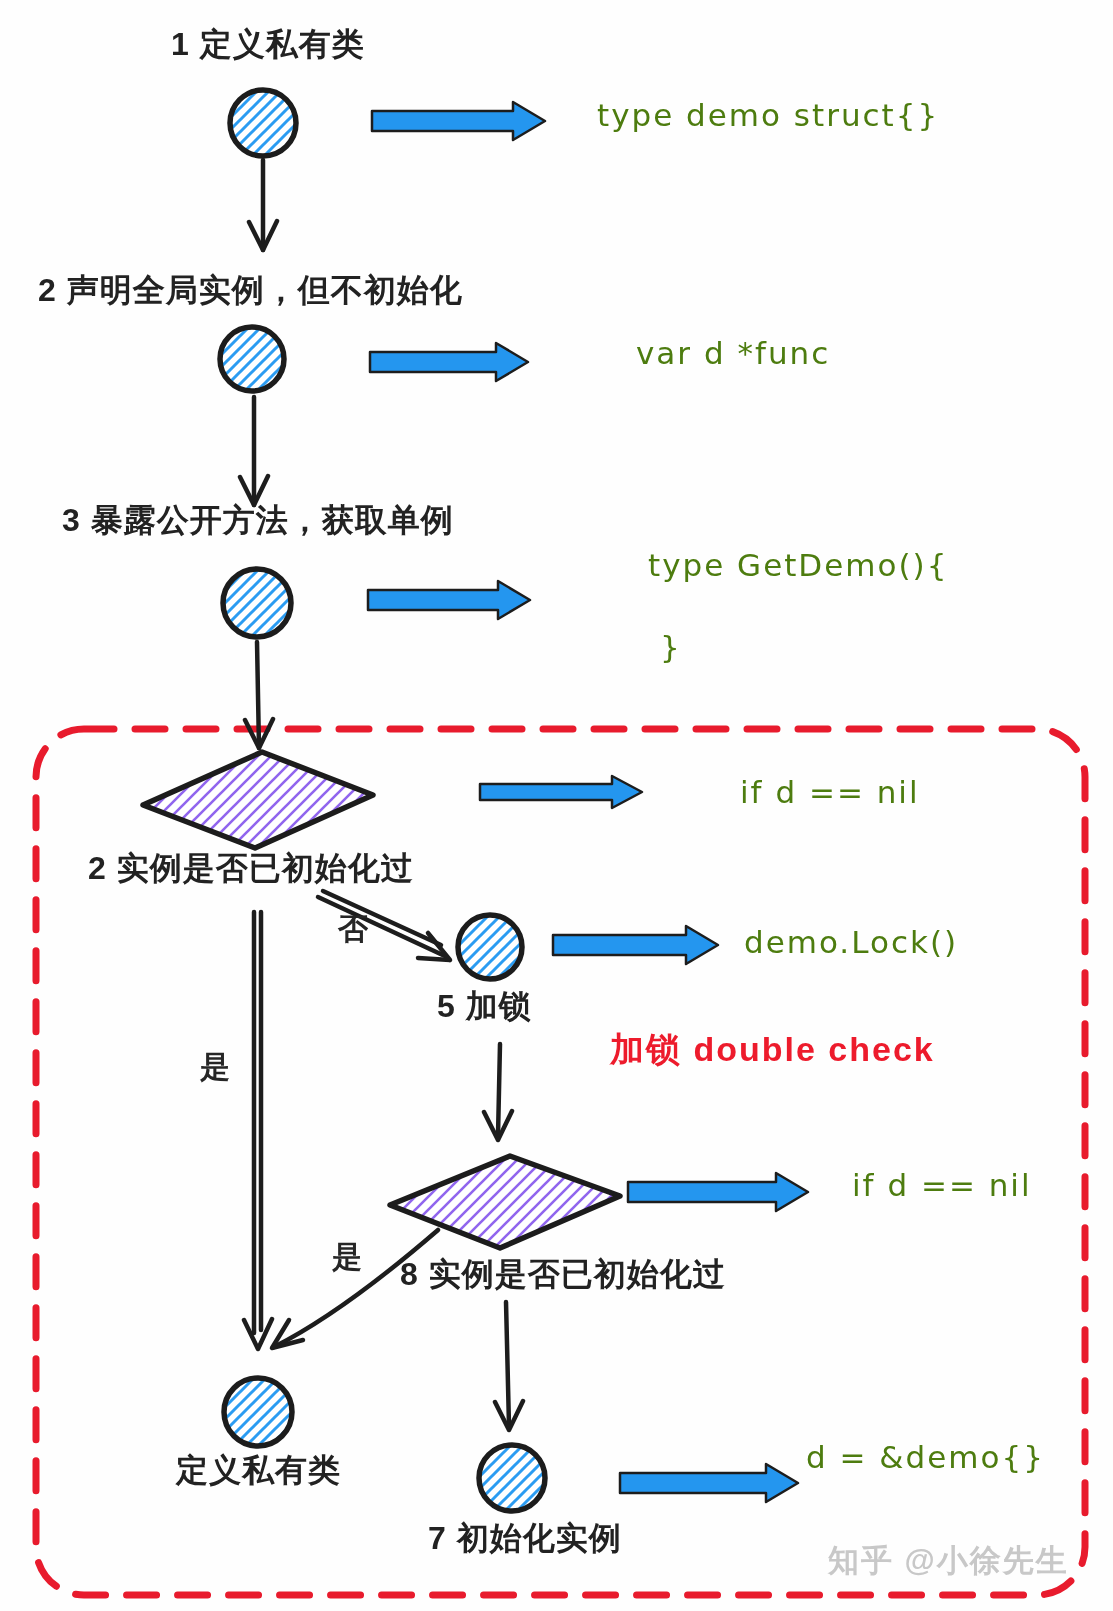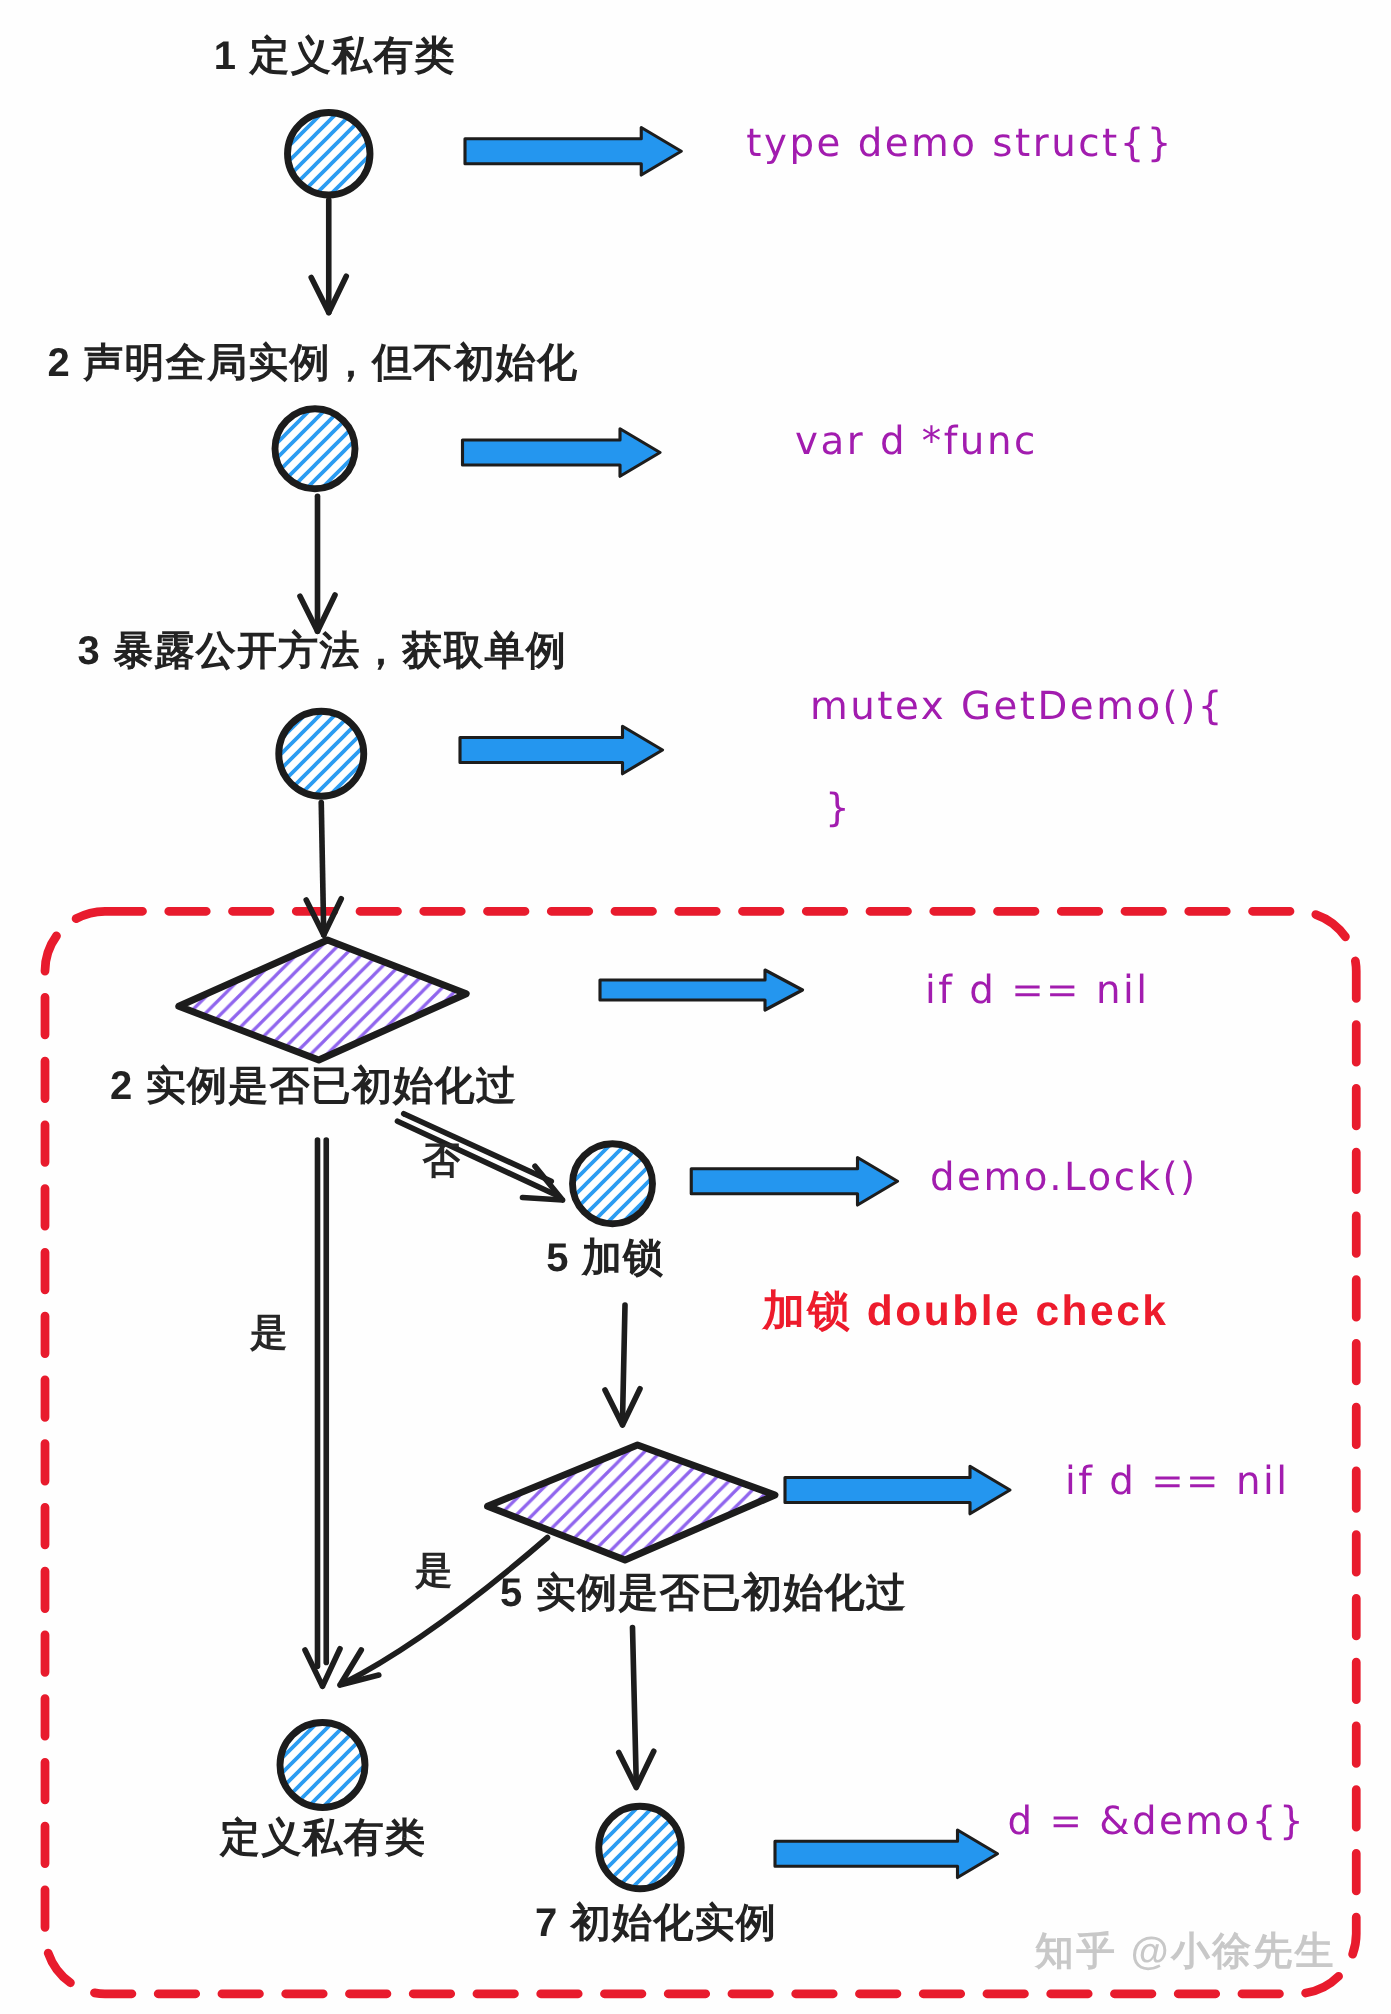--- a/index.html
+++ b/index.html
@@ -18,21 +18,21 @@
     font-weight:600;
     font-size:32px;
     line-height:1.15;
     letter-spacing:1px;
   }
   .code{
     font-family:"DejaVu Sans", sans-serif;
     font-weight:500;
     font-size:31px;
     letter-spacing:2px;
-    color:#a21caf;
+    color:#4d7c0f;
   }
   .branch{font-size:30px;color:#262626;}
   .annotation{
     font-size:34px;
     font-weight:700;
     color:#ed1b2c;
     letter-spacing:2px;
   }
   .watermark{
     font-size:31px;
@@ -141,35 +141,35 @@
     </g>
   </svg>
 
   <div class="txt" style="left:171px;top:26px">1 定义私有类</div>
   <div class="txt code" style="left:597px;top:98px">type demo struct{}</div>
 
   <div class="txt" style="left:38px;top:272px">2 声明全局实例，但不初始化</div>
   <div class="txt code" style="left:636px;top:336px">var d *func</div>
 
   <div class="txt" style="left:62px;top:502px">3 暴露公开方法，获取单例</div>
-  <div class="txt code" style="left:648px;top:548px">mutex GetDemo(){</div>
+  <div class="txt code" style="left:648px;top:548px">type GetDemo(){</div>
   <div class="txt code" style="left:660px;top:630px">}</div>
 
   <div class="txt" style="left:88px;top:850px">2 实例是否已初始化过</div>
   <div class="txt code" style="left:740px;top:775px">if d == nil</div>
 
   <div class="txt branch" style="left:338px;top:912px">否</div>
   <div class="txt branch" style="left:200px;top:1050px">是</div>
 
   <div class="txt" style="left:437px;top:988px">5 加锁</div>
   <div class="txt code" style="left:744px;top:925px">demo.Lock()</div>
 
   <div class="txt annotation" style="left:610px;top:1030px">加锁 double check</div>
 
-  <div class="txt" style="left:400px;top:1256px">5 实例是否已初始化过</div>
+  <div class="txt" style="left:400px;top:1256px">8 实例是否已初始化过</div>
   <div class="txt code" style="left:852px;top:1168px">if d == nil</div>
 
   <div class="txt branch" style="left:332px;top:1240px">是</div>
 
   <div class="txt" style="left:176px;top:1452px">定义私有类</div>
 
   <div class="txt" style="left:428px;top:1520px">7 初始化实例</div>
   <div class="txt code" style="left:806px;top:1440px">d = &amp;demo{}</div>
 
   <div class="txt watermark" style="left:828px;top:1543px">知乎 @小徐先生</div>

